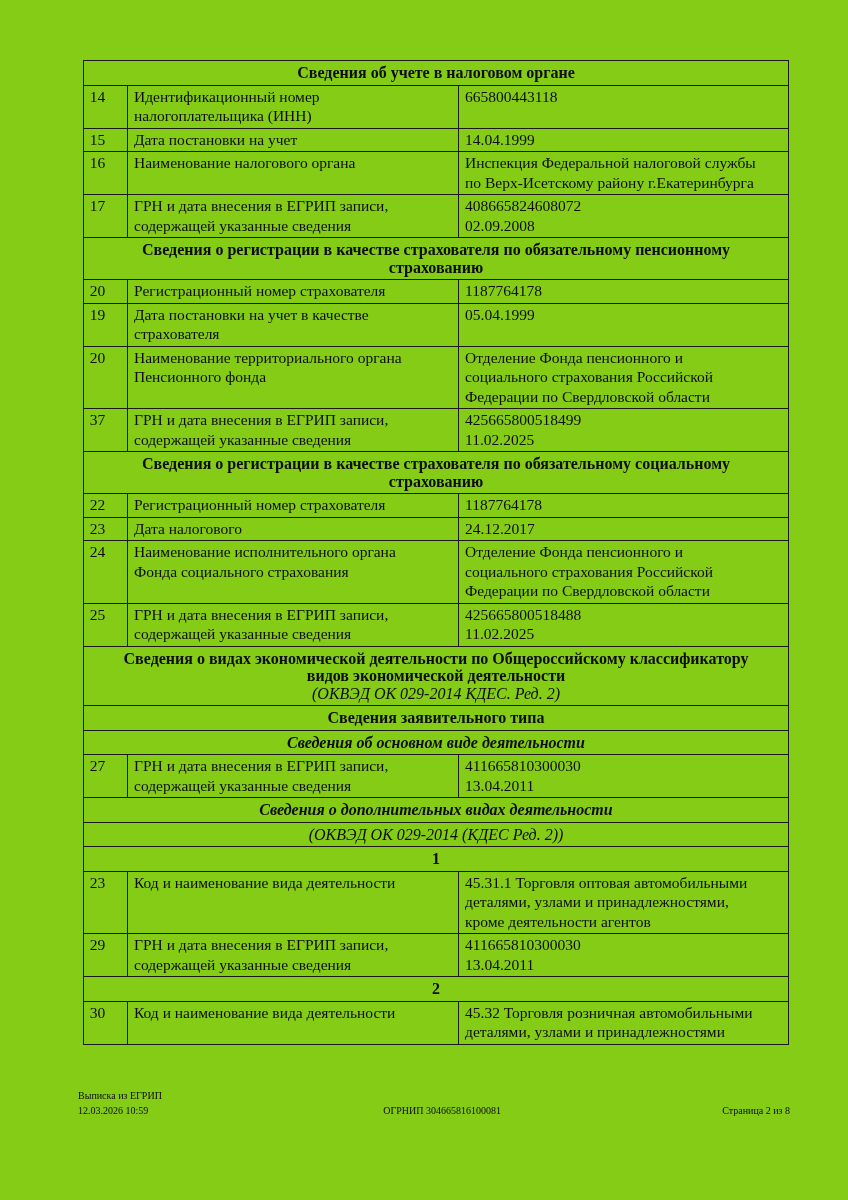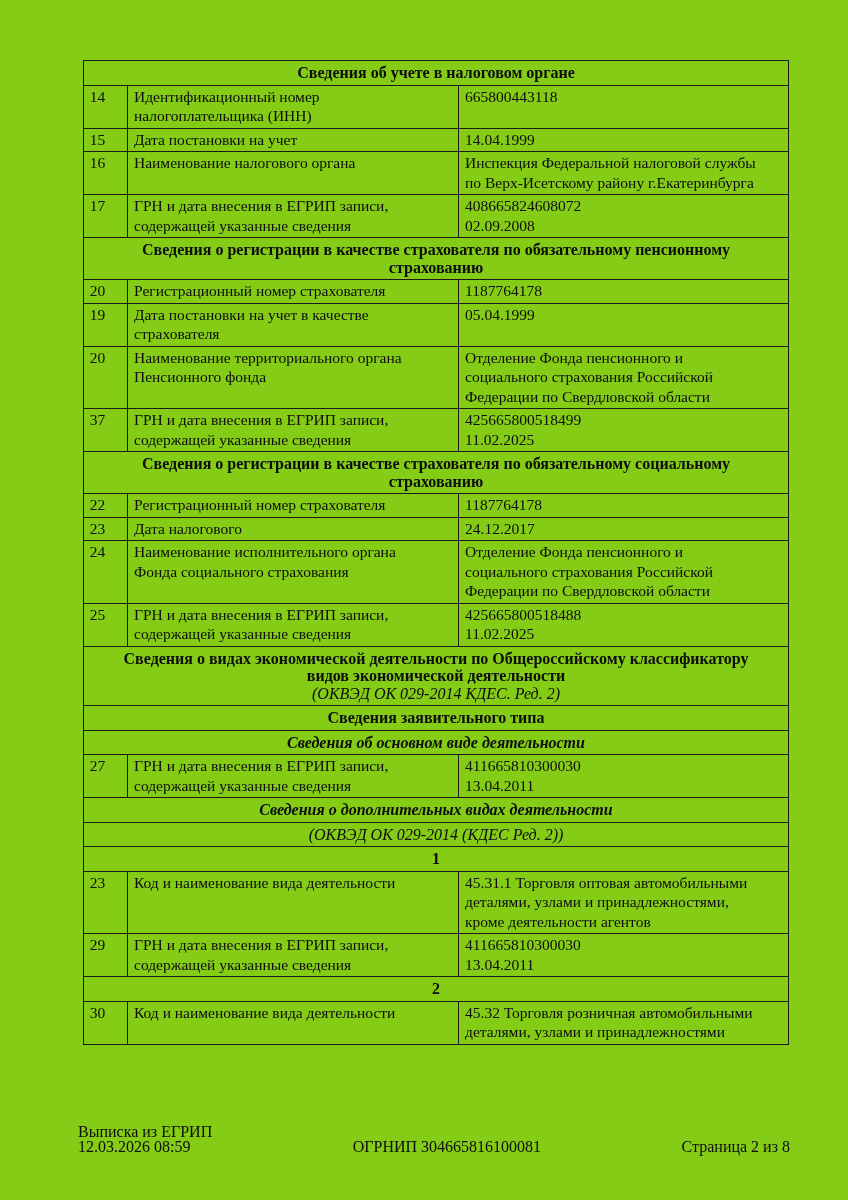--- a/index.html
+++ b/index.html
@@ -41,25 +41,25 @@
     line-height: 17.5px;
     padding: 3px 6px 3px 6px;
   }
   .sline.bold        { font-weight: bold; }
   .sline.italic      { font-style: italic; }
   .sline.bold-italic { font-weight: bold; font-style: italic; }
   .footer {
     position: absolute;
     left: 78px;
     right: 58px;
-    top: 1124px;
+    top: 1088px;
     display: flex;
     justify-content: space-between;
     align-items: flex-end;
-    font-size: 16px;
+    font-size: 10px;
     line-height: 15px;
   }
   .f-left  { text-align: left; }
   .f-center{ text-align: left; }
   .f-right { }
 </style>
 </head>
 <body>
 
 <div class="page">
@@ -290,19 +290,19 @@
             <div>45.32 Торговля розничная автомобильными</div>
             <div>деталями, узлами и принадлежностями</div>
           </td>
         </tr>
       </tbody>
   </table>
 
   <div class="footer">
     <div class="f-left">
       <div>Выписка из ЕГРИП</div>
-      <div>12.03.2026 08:59</div>
+      <div>12.03.2026 10:59</div>
     </div>
     <div class="f-center">ОГРНИП 304665816100081</div>
     <div class="f-right">Страница 2 из 8</div>
   </div>
 
 </div>
 
 </body></html>

